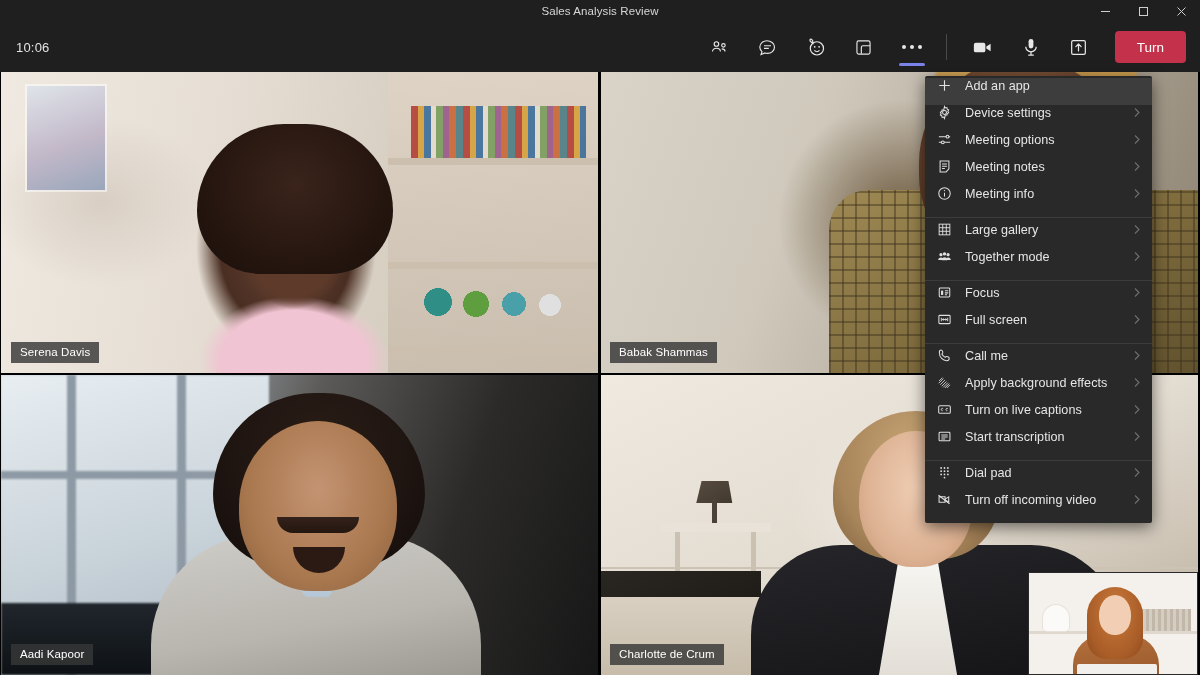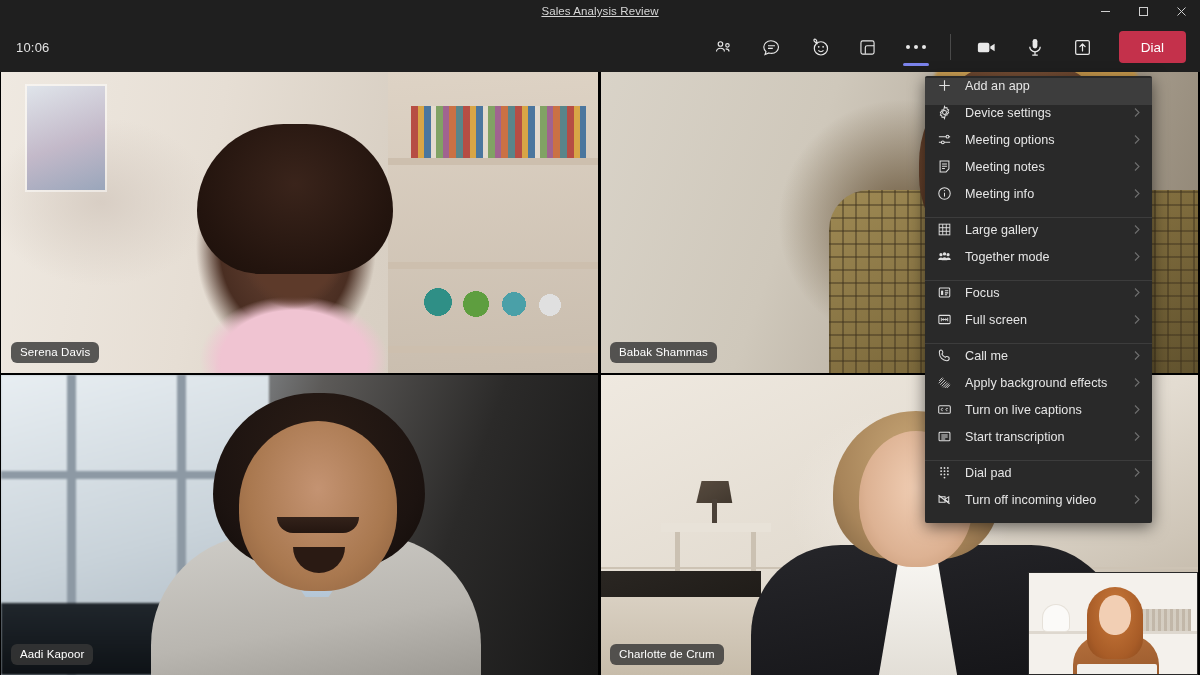--- a/index.html
+++ b/index.html
@@ -9,21 +9,21 @@
     font-family:"Liberation Sans", sans-serif;
     -webkit-font-smoothing:antialiased;
   }
 
   
   .titlebar{
     position:absolute; top:0; left:0; width:1200px; height:22px;
     background:#1f1f1f; display:flex; align-items:center; justify-content:center;
   }
   .titlebar-title{
-    font-size:11.5px; color:#d6d6d6; letter-spacing:.1px;text-decoration:underline;
+    font-size:11.5px; color:#d6d6d6; letter-spacing:.1px;
   }
   .winctl{
     position:absolute; top:0; right:0; height:22px; display:flex;
   }
   .winbtn{
     width:38px; height:22px; display:flex; align-items:center; justify-content:center;
     color:#cfcfcf;
   }
   .winbtn svg{ display:block; }
 
@@ -68,21 +68,21 @@
   .tile{ position:absolute; overflow:hidden; background:#111; }
   .tile-1{ left:1px;   top:0;   width:597px; height:301px; }
   .tile-2{ left:601px; top:0;   width:597px; height:301px; }
   .tile-3{ left:1px;   top:303px; width:597px; height:300px; }
   .tile-4{ left:601px; top:303px; width:597px; height:300px;padding-left:36px; }
 
   .vid{ position:absolute; inset:0; }
   .namechip{
     position:absolute; bottom:10px; left:10px; z-index:6;
     background:rgba(55,55,55,.82); color:#fff;
-    font-size:11.5px; padding:4px 9px 5px; border-radius:6px;
+    font-size:11.5px; padding:4px 9px 5px; border-radius:0;
     letter-spacing:.1px; white-space:nowrap;
   }
   .tile-2 .namechip, .tile-4 .namechip{ left:9px; }
 
   
   .pip{
     position:absolute; right:2px; bottom:0px; width:170px; height:103px;
     background:#000; overflow:hidden; z-index:20;
     border:1px solid #2a2a2a;
   }
@@ -438,21 +438,21 @@
 
     <div class="tb-btn">
       <span>
         <svg width="21" height="21" viewBox="0 0 24 24" fill="none" stroke="currentColor" stroke-width="1.4">
           <rect x="4.2" y="4.2" width="15.6" height="15.6" rx="1.6"></rect>
           <path d="M12 16V8.4M12 8l-3 3M12 8l3 3" stroke-linecap="round"></path>
         </svg>
       </span>
     </div>
 
-    <button class="leave-btn">Dial</button>
+    <button class="leave-btn">Turn</button>
   </div>
 </div>
 
 <div class="stage">
 
   <div class="tile tile-1">
     <div class="vid bg-serena">
       <div class="poster"></div>
         <div class="shelf"></div>
         <div class="books"></div>

